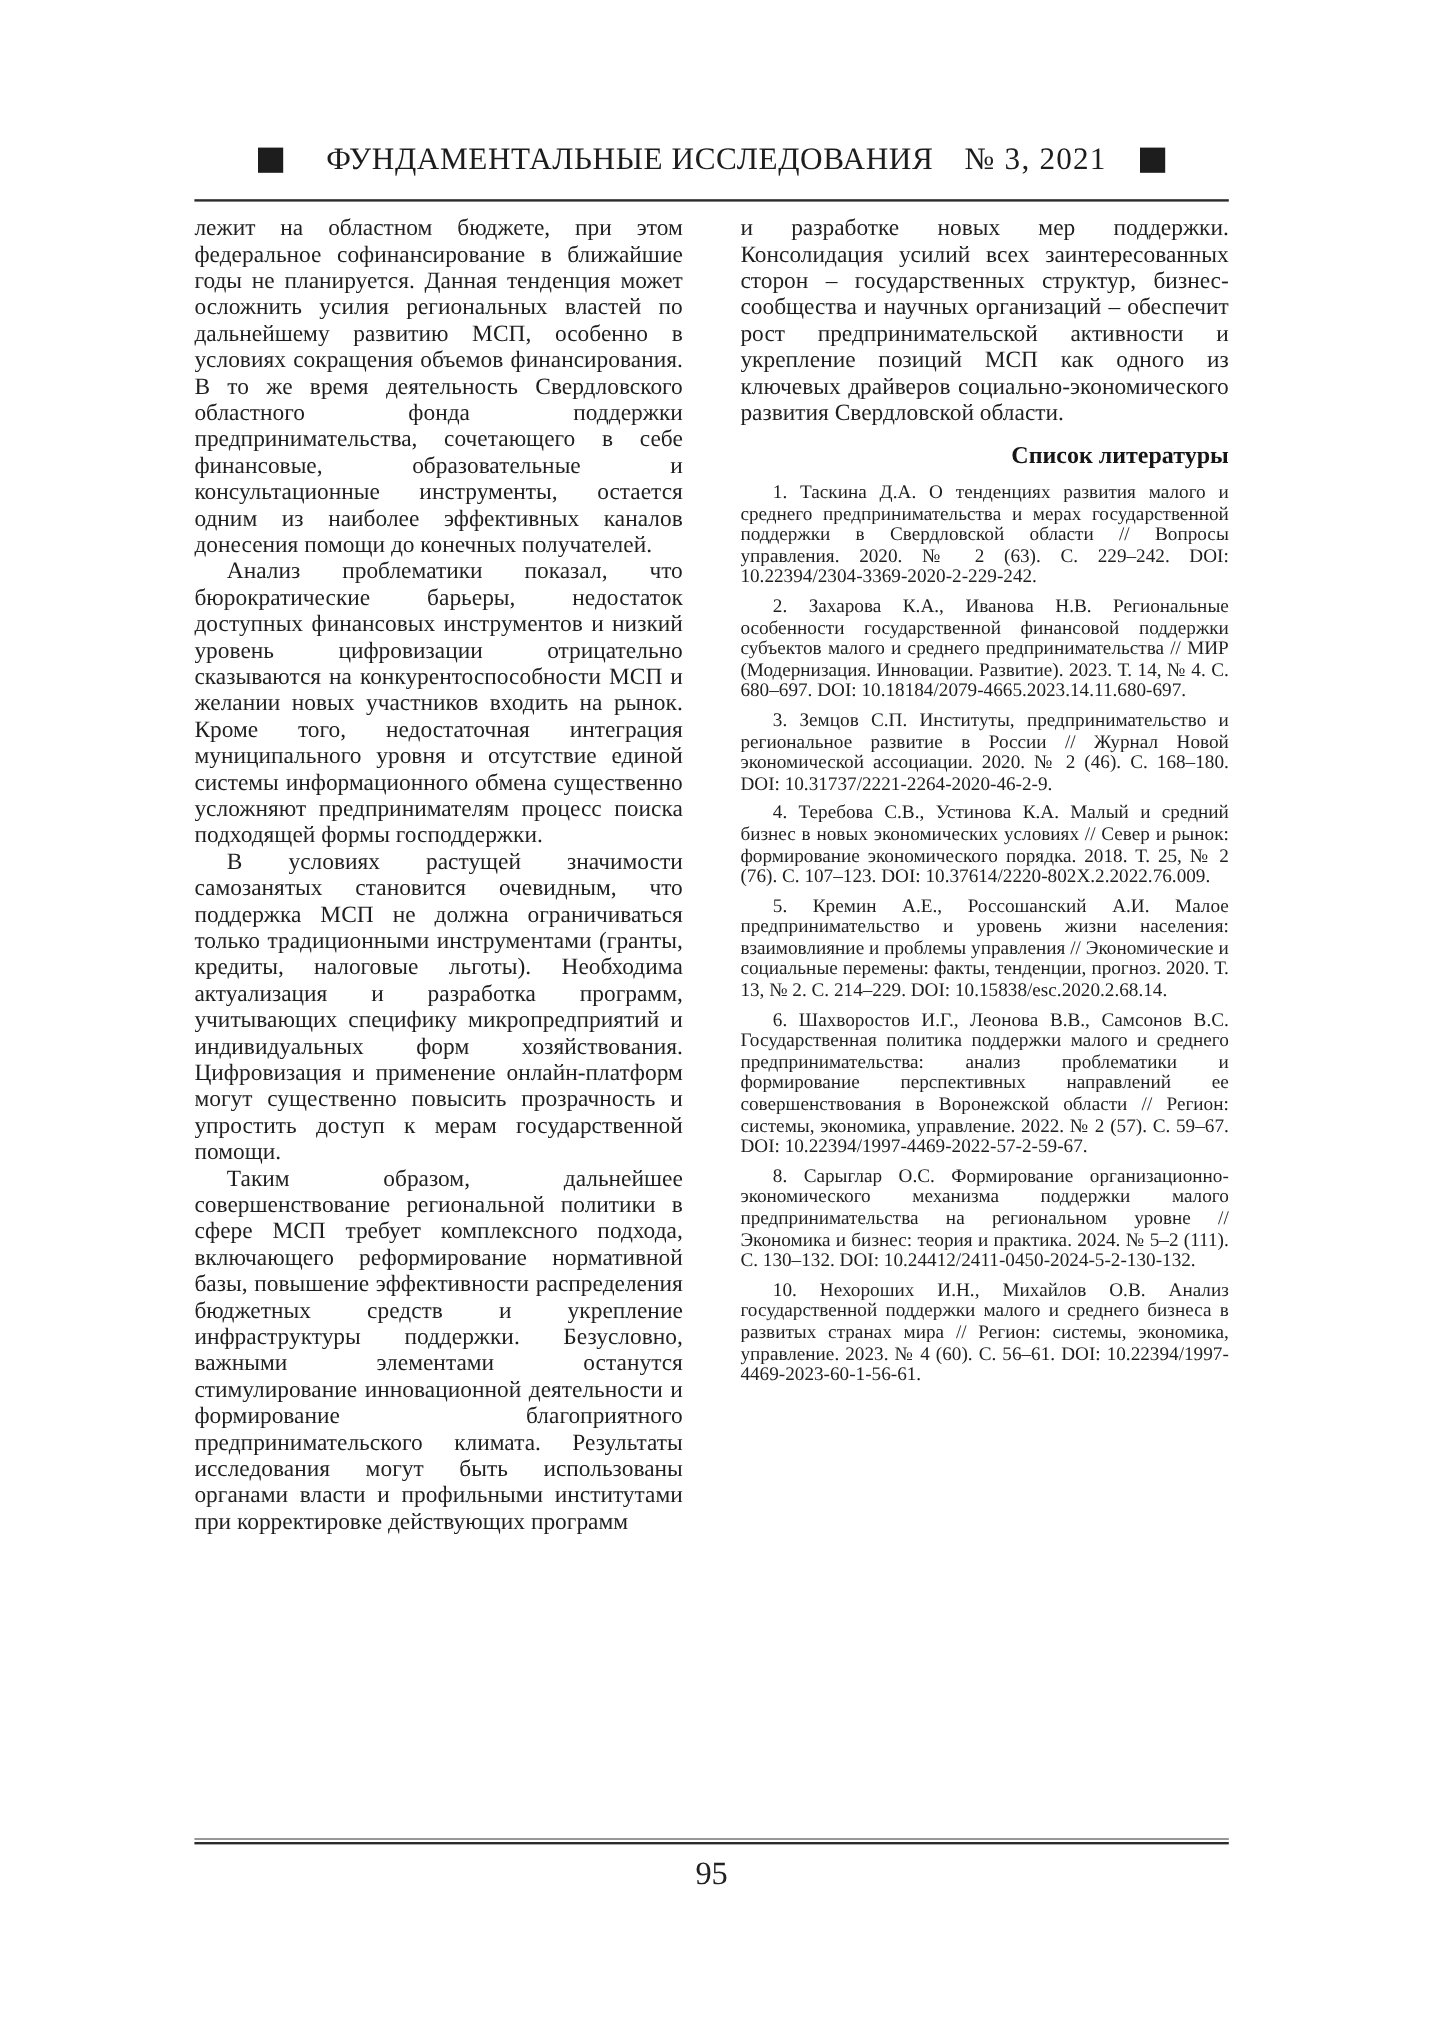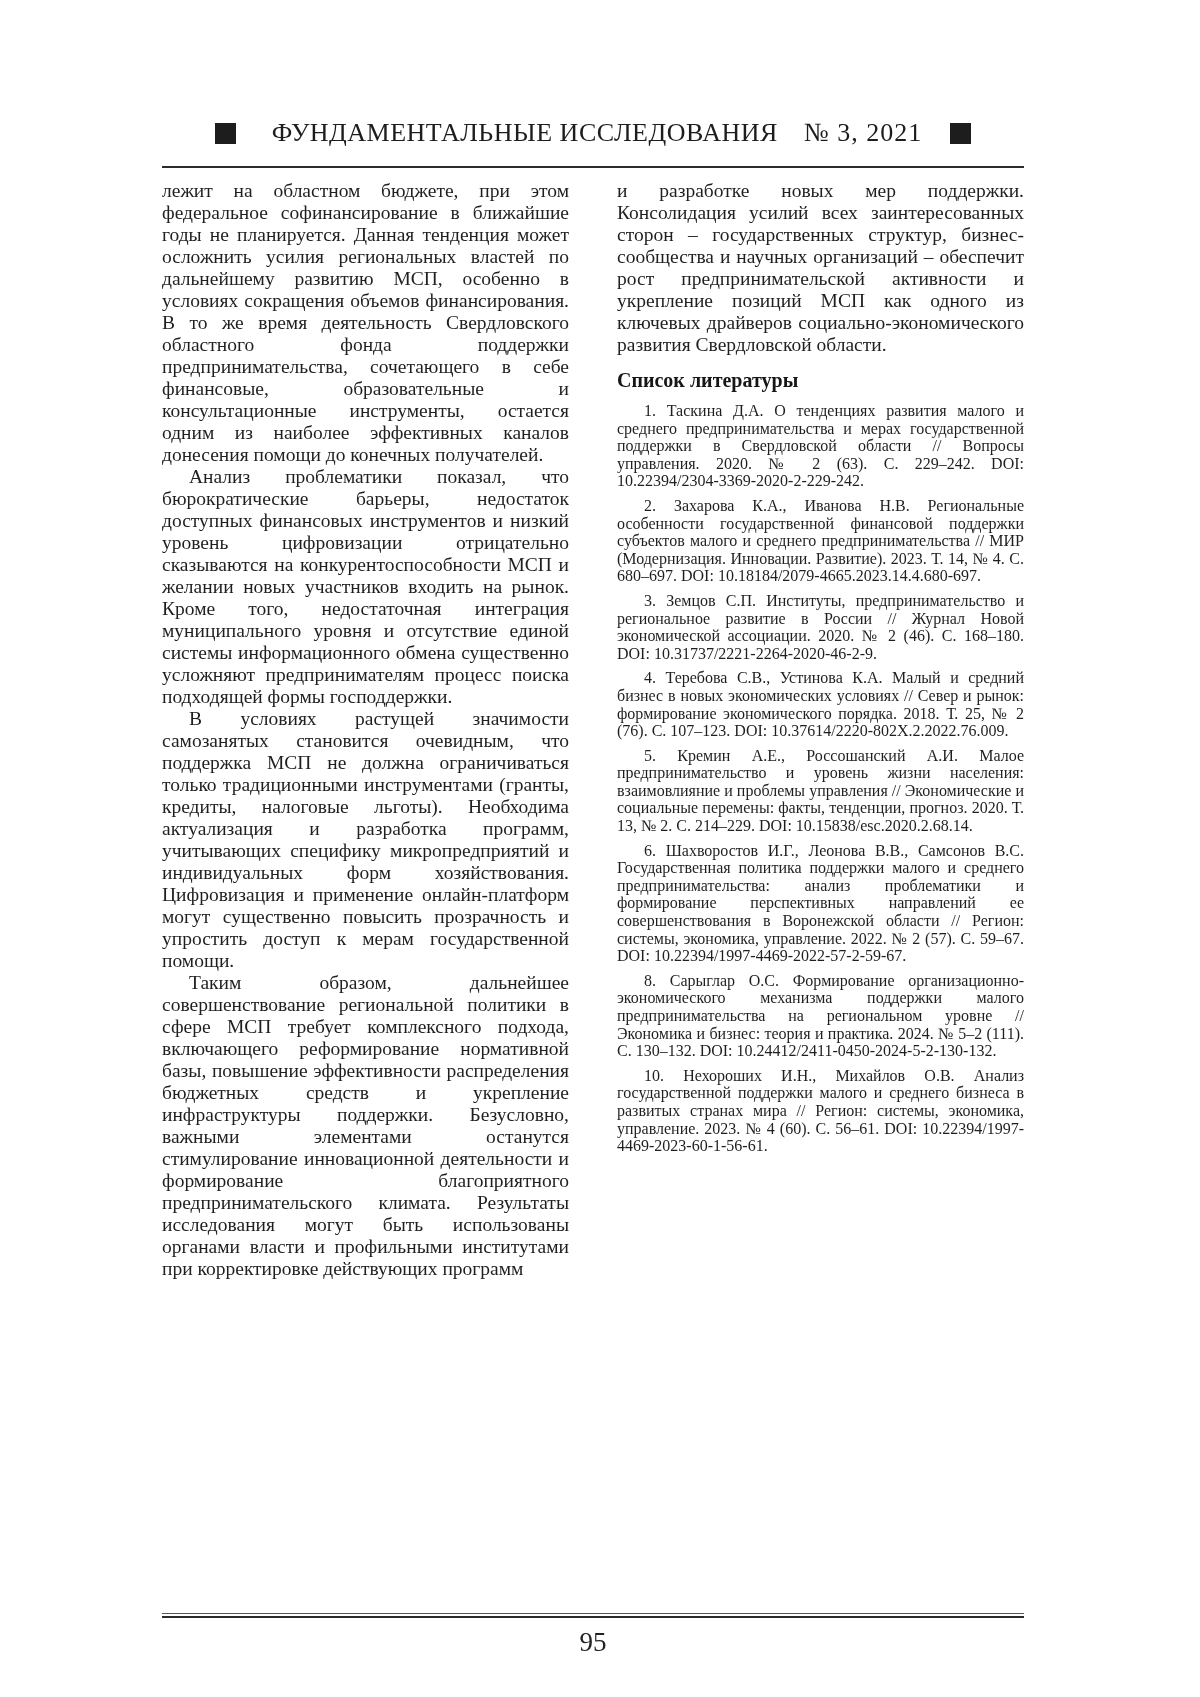--- a/index.html
+++ b/index.html
@@ -63,37 +63,37 @@
     width: 416px;
     font-size: 19.5px;
     line-height: 22px;
     text-align: justify;
   }
   .col p { margin: 0; text-indent: 27px; }
   .col p.cont { text-indent: 0; }
   .refs-heading {
     font-size: 20px;
     font-weight: bold;
-    text-align: left;
+    text-align: right;
     text-indent: 0;
     margin: 13px 0 11px 0;
     color: #161616;
   }
   .refs p {
     font-size: 16px;
     line-height: 17.6px;
     margin: 0 0 7px 0;
     text-indent: 27px;
     text-align: justify;
   }
   
   .footer {
     position: absolute;
     left: 162px;
-    top: 1613px;
+    top: 1532px;
     width: 862px;
   }
   .footer-rule {
     height: 1.5px;
     border-top: 1px solid #555555;
     border-bottom: 2.5px solid #2b2b2b;
   }
   .pagenum {
     margin-top: 9px;
     text-align: center;
@@ -123,21 +123,21 @@
         <p>Анализ проблематики показал, что бюрократические барьеры, недостаток доступных финансовых инструментов и низкий уровень цифровизации отрицательно сказываются на конкурентоспособности МСП и желании новых участников входить на рынок. Кроме того, недостаточная интеграция муниципального уровня и отсутствие единой системы информационного обмена существенно усложняют предпринимателям процесс поиска подходящей формы господдержки.</p>
         <p>В условиях растущей значимости самозанятых становится очевидным, что поддержка МСП не должна ограничиваться только традиционными инструментами (гранты, кредиты, налоговые льготы). Необходима актуализация и разработка программ, учитывающих специфику микропредприятий и индивидуальных форм хозяйствования. Цифровизация и применение онлайн-платформ могут существенно повысить прозрачность и упростить доступ к мерам государственной помощи.</p>
         <p>Таким образом, дальнейшее совершенствование региональной политики в сфере МСП требует комплексного подхода, включающего реформирование нормативной базы, повышение эффективности распределения бюджетных средств и укрепление инфраструктуры поддержки. Безусловно, важными элементами останутся стимулирование инновационной деятельности и формирование благоприятного предпринимательского климата. Результаты исследования могут быть использованы органами власти и профильными институтами при корректировке действующих программ</p>
       </div>
 
       <div class="col">
         <p class="cont">и разработке новых мер поддержки. Консолидация усилий всех заинтересованных сторон – государственных структур, бизнес-сообщества и научных организаций – обеспечит рост предпринимательской активности и укрепление позиций МСП как одного из ключевых драйверов социально-экономического развития Свердловской области.</p>
         <h2 class="refs-heading">Список литературы</h2>
         <div class="refs">
           <p>1. Таскина Д.А. О тенденциях развития малого и среднего предпринимательства и мерах государственной поддержки в Свердловской области // Вопросы управления. 2020. № 2 (63). С. 229–242. DOI: 10.22394/2304-3369-2020-2-229-242.</p>
-          <p>2. Захарова К.А., Иванова Н.В. Региональные особенности государственной финансовой поддержки субъектов малого и среднего предпринимательства // МИР (Модернизация. Инновации. Развитие). 2023. Т. 14, № 4. С. 680–697. DOI: 10.18184/2079-4665.2023.14.4.680-697.</p>
+          <p>2. Захарова К.А., Иванова Н.В. Региональные особенности государственной финансовой поддержки субъектов малого и среднего предпринимательства // МИР (Модернизация. Инновации. Развитие). 2023. Т. 14, № 4. С. 680–697. DOI: 10.18184/2079-4665.2023.14.11.680-697.</p>
           <p>3. Земцов С.П. Институты, предпринимательство и региональное развитие в России // Журнал Новой экономической ассоциации. 2020. № 2 (46). С. 168–180. DOI: 10.31737/2221-2264-2020-46-2-9.</p>
           <p>4. Теребова С.В., Устинова К.А. Малый и средний бизнес в новых экономических условиях // Север и рынок: формирование экономического порядка. 2018. Т. 25, № 2 (76). С. 107–123. DOI: 10.37614/2220-802X.2.2022.76.009.</p>
           <p>5. Кремин А.Е., Россошанский А.И. Малое предпринимательство и уровень жизни населения: взаимовлияние и проблемы управления // Экономические и социальные перемены: факты, тенденции, прогноз. 2020. Т. 13, № 2. С. 214–229. DOI: 10.15838/esc.2020.2.68.14.</p>
           <p>6. Шахворостов И.Г., Леонова В.В., Самсонов В.С. Государственная политика поддержки малого и среднего предпринимательства: анализ проблематики и формирование перспективных направлений ее совершенствования в Воронежской области // Регион: системы, экономика, управление. 2022. № 2 (57). С. 59–67. DOI: 10.22394/1997-4469-2022-57-2-59-67.</p>
           <p>8. Сарыглар О.С. Формирование организационно-экономического механизма поддержки малого предпринимательства на региональном уровне // Экономика и бизнес: теория и практика. 2024. № 5–2 (111). С. 130–132. DOI: 10.24412/2411-0450-2024-5-2-130-132.</p>
           <p>10. Нехороших И.Н., Михайлов О.В. Анализ государственной поддержки малого и среднего бизнеса в развитых странах мира // Регион: системы, экономика, управление. 2023. № 4 (60). С. 56–61. DOI: 10.22394/1997-4469-2023-60-1-56-61.</p>
         </div>
       </div>
 
     </div>

